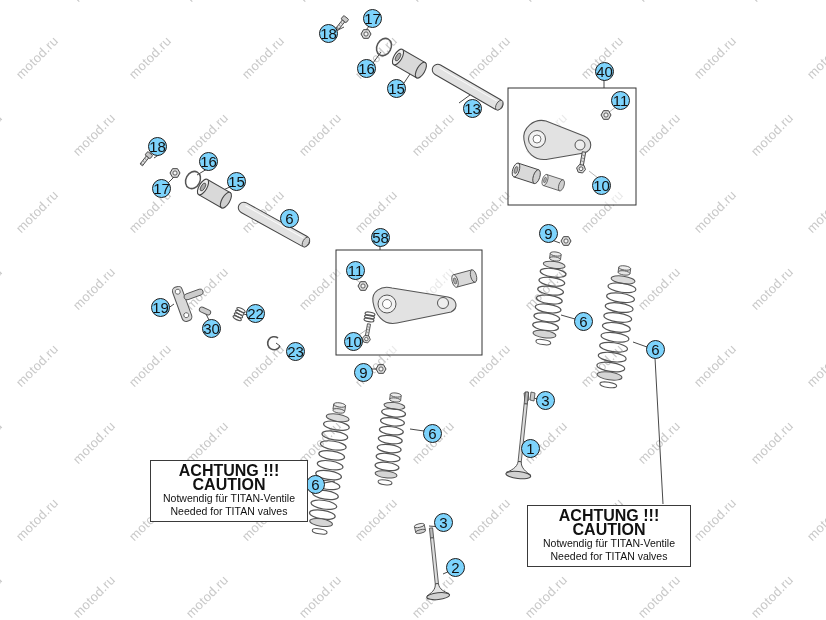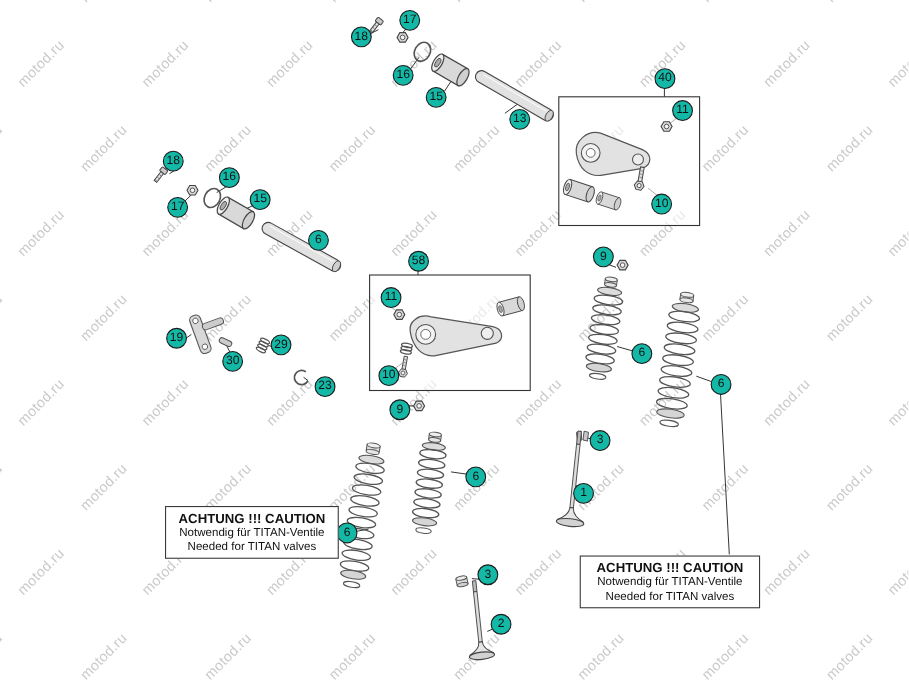--- a/index.html
+++ b/index.html
@@ -6,26 +6,26 @@
   .stage{position:relative;width:826px;height:620px;background:#fff;overflow:hidden;
          font-family:"Liberation Sans",sans-serif;}
   .wm-layer{position:absolute;inset:0;z-index:1;pointer-events:none;}
   .wm{position:absolute;transform:rotate(-45deg);transform-origin:left center;
       color:#c9c9c9;font-size:13px;letter-spacing:.3px;white-space:nowrap;user-select:none;}
   svg.diagram{position:absolute;left:0;top:0;z-index:2;}
   svg .coil{fill:none;stroke:#555;stroke-width:1.2;}
   svg .leader{stroke:#333;stroke-width:.9;}
   svg .thread{stroke:#777;stroke-width:.7;}
   .co{position:absolute;z-index:3;width:17px;height:17px;box-sizing:content-box;
-      border:1.3px solid #1c1c1c;border-radius:50%;background:#14b8a6;
+      border:1.3px solid #1c1c1c;border-radius:50%;background:#7dd3fc;
       display:flex;align-items:center;justify-content:center;
-      font-size:11px;color:#111;line-height:1;}
+      font-size:15px;color:#111;line-height:1;}
   .caution{position:absolute;z-index:3;background:#fff;border:1px solid #3a3a3a;
            text-align:center;padding:3px 5px;color:#111;}
-  .caution .ct{font-weight:bold;font-size:12px;line-height:14px;}
+  .caution .ct{font-weight:bold;font-size:16px;line-height:14px;}
   .caution .cl{font-size:10.5px;line-height:13px;}
 </style>
 </head>
 <body>
 
 <div class="stage">
 
   <div class="wm-layer">
       <span class="wm" style="left: -38px; top: -8px;">motod.ru</span>
       <span class="wm" style="left: 75px; top: -8px;">motod.ru</span>
@@ -379,21 +379,21 @@
   <div class="co" style="left:611px;top:91px">11</div>
   <div class="co" style="left:592px;top:176px">10</div>
   <div class="co" style="left:148px;top:137px">18</div>
   <div class="co" style="left:199px;top:152px">16</div>
   <div class="co" style="left:152px;top:179px">17</div>
   <div class="co" style="left:227px;top:172px">15</div>
   <div class="co" style="left:280px;top:209px">6</div>
   <div class="co" style="left:371px;top:228px">58</div>
   <div class="co" style="left:346px;top:261px">11</div>
   <div class="co" style="left:539px;top:224px">9</div>
-  <div class="co" style="left:246px;top:304px">29</div>
+  <div class="co" style="left:246px;top:304px">22</div>
   <div class="co" style="left:151px;top:298px">19</div>
   <div class="co" style="left:202px;top:319px">30</div>
   <div class="co" style="left:344px;top:332px">10</div>
   <div class="co" style="left:286px;top:342px">23</div>
   <div class="co" style="left:354px;top:363px">9</div>
   <div class="co" style="left:574px;top:312px">6</div>
   <div class="co" style="left:646px;top:340px">6</div>
   <div class="co" style="left:536px;top:391px">3</div>
   <div class="co" style="left:521px;top:439px">1</div>
   <div class="co" style="left:423px;top:424px">6</div>

